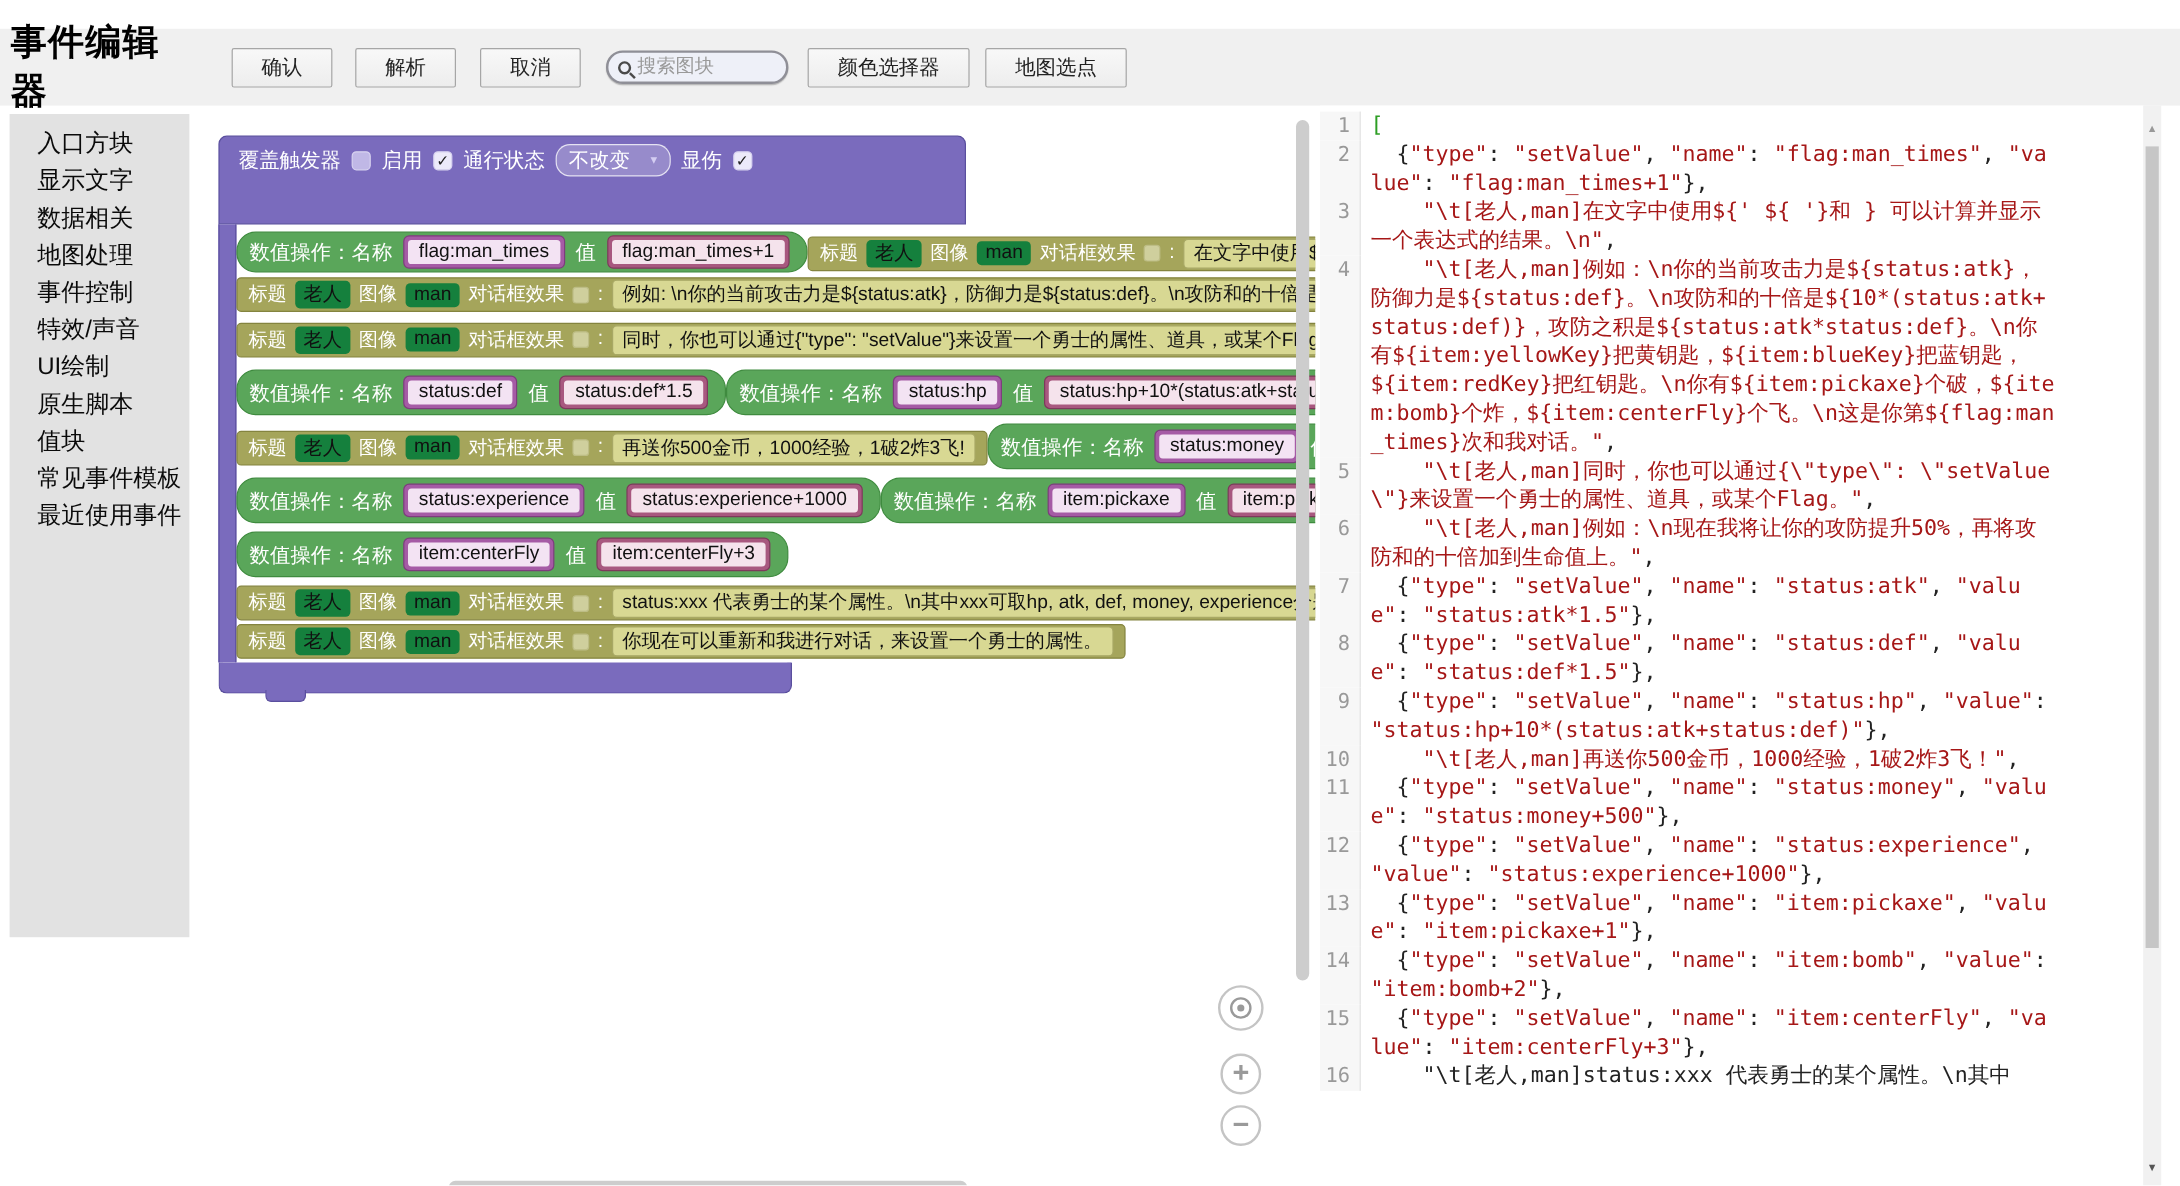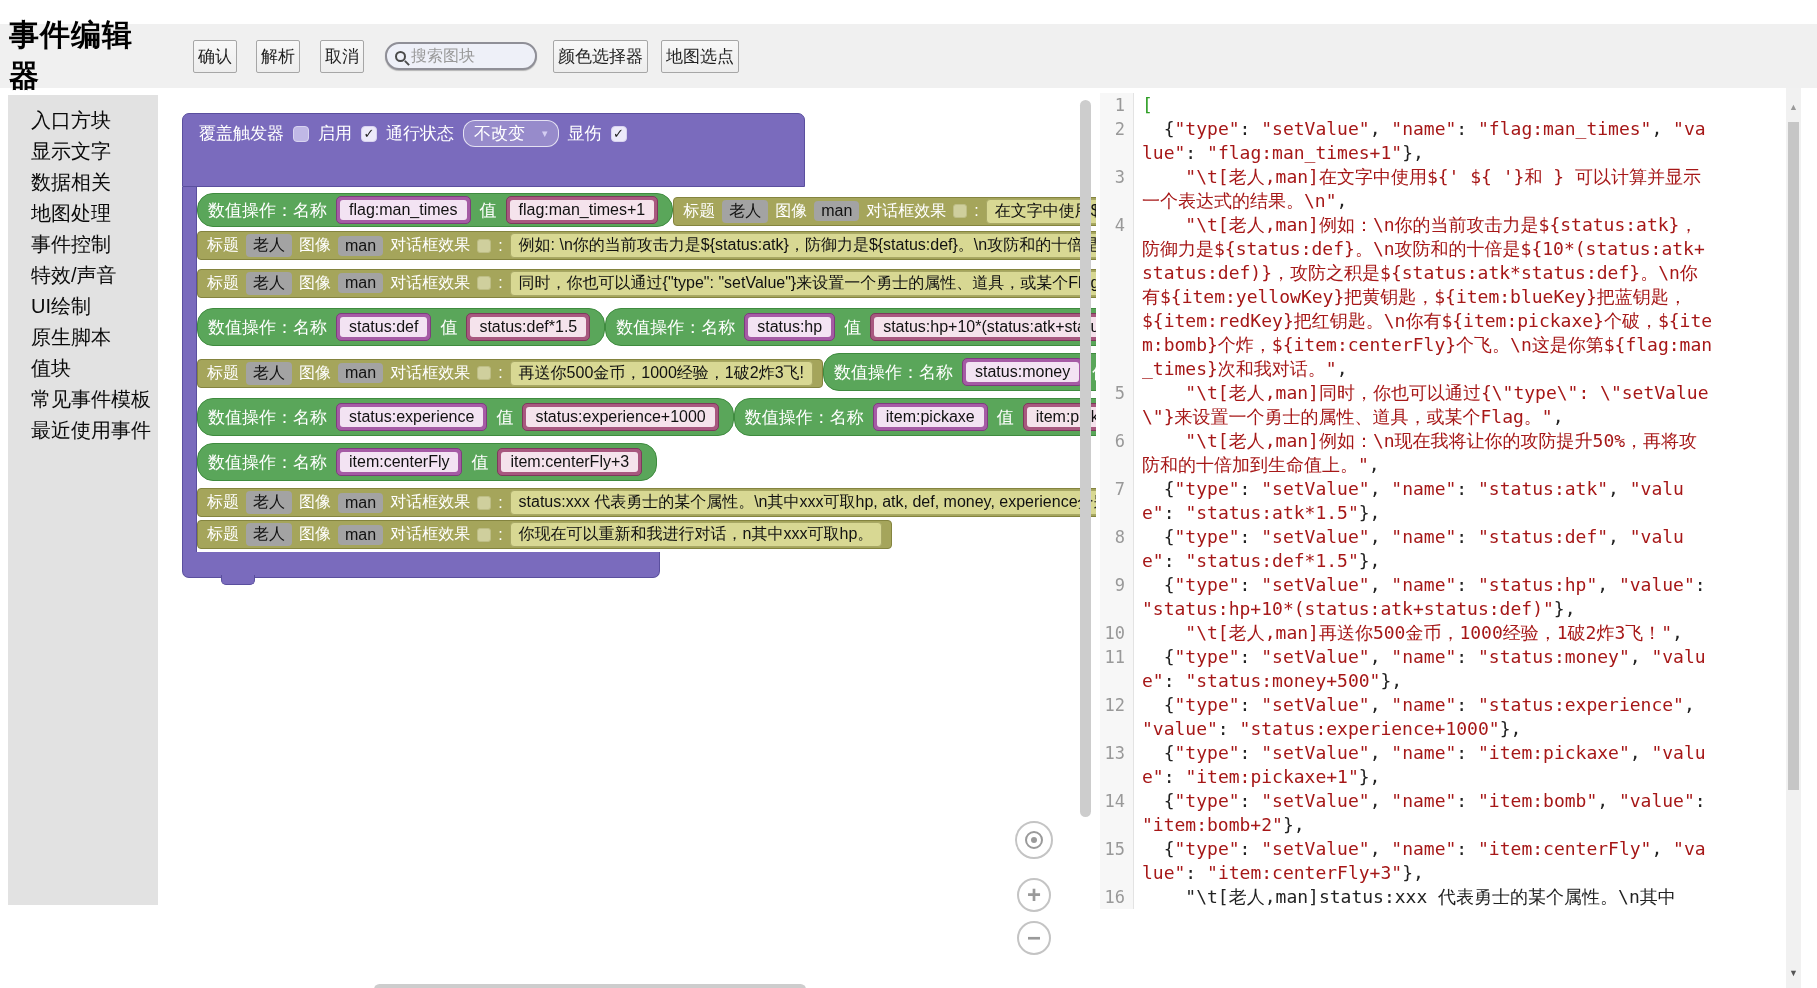--- a/index.html
+++ b/index.html
@@ -4,36 +4,36 @@
 <style>
   *{box-sizing:border-box;margin:0;padding:0}
   html,body{width:1817px;height:988px;overflow:hidden;background:#fff;
     font-family:"Liberation Sans","DejaVu Sans",sans-serif}
   body{position:relative}
 
   
   .toolbar{position:absolute;left:0;top:24px;width:1817px;height:64px;background:#f0f0f0;
     display:flex;align-items:center}
   .app-title{font-size:30px;font-weight:bold;color:#000;margin-left:9px;width:147px;letter-spacing:1px}
-  .tbtn{height:33px;padding:0 4px;background:linear-gradient(#f8f8f8,#ededed);
+  .tbtn{height:33px;padding:0 24px;background:linear-gradient(#f8f8f8,#ededed);
     border:1px solid #a6a6a6;border-radius:2px;font-size:17px;color:#222;cursor:pointer;
     font-family:Liberation Serif, serif}
   .tbtn.confirm{margin-left:37px}.tbtn.parse{margin-left:19px}.tbtn.cancel{margin-left:20px}
   .searchbox{margin-left:21px;width:152px;height:28px;border:2px solid #8f8f97;border-radius:15px;
     background:#eef0f8;display:flex;align-items:center;padding:0 8px;box-shadow:0 1px 1px rgba(0,0,0,.25)}
   .mag{width:11px;height:11px;border:2px solid #4a4a4a;border-radius:50%;position:relative;flex:none}
   .mag::after{content:"";position:absolute;width:6px;height:2px;background:#4a4a4a;
     transform:rotate(45deg);left:7px;top:9px}
   .searchbox input{border:none;background:transparent;outline:none;font-size:16px;color:#333;
     width:110px;margin-left:5px;font-family:inherit}
   .searchbox input::placeholder{color:#9a9a9a}
   .tbtn.colorpick{margin-left:16px}.tbtn.mappick{margin-left:13px}
 
   
-  .sidebar{position:absolute;left:8px;top:95px;width:150px;height:810px;background:#e2e2e2;padding-top:10px}
+  .sidebar{position:absolute;left:8px;top:95px;width:150px;height:686px;background:#e2e2e2;padding-top:10px}
   .side-item{font-size:20px;color:#0a0a0a;padding:3px 0 3px 23px;line-height:25px;cursor:pointer;white-space:nowrap}
 
   
   .canvas{position:absolute;left:158px;top:90px;width:938px;height:898px;background:#fff;overflow:hidden}
   .block-container{position:absolute;left:24px;top:23px}
   .pheader{width:623px;height:74px;background:#7a6bbd;border:1px solid #5a4f9e;
     border-radius:7px 7px 0 0;color:#fff;padding:4px 10px 0 16px}
   .ptitle{font-size:18px;line-height:24px}
   .pfields{display:flex;align-items:center;gap:9px;margin-top:2px;font-size:17px;white-space:nowrap}
   .pcheck{width:16px;height:16px;border-radius:4px;background:#c0b8e6;border:1px solid #d8d3f0;
@@ -51,21 +51,21 @@
   .brow.green.first{height:34px;margin-bottom:4px}
   .brow .glabel{color:#fff;font-size:17px}
   .chip{border-radius:5px;padding:3px;display:inline-flex;cursor:pointer}
   .chip.name{background:#a55ba5;border:1px solid #7d3d7d}
   .chip.value{background:#a8587f;border:1px solid #7d3a5c}
   .chip .inner{border-radius:3px;padding:1px 9px;font-size:16px;color:#111;background:#f3e3f3}
   .chip.value .inner{background:#f5e3ec}
   .brow.olive{background:#a5a55b;border:1px solid #84843f;border-radius:4px;height:29px;
     padding:0 9px;gap:7px;margin-bottom:3px}
   .brow .olabel{color:#fff;font-size:16px}
-  .pill{background:#a3a3a3;border-radius:4px;padding:1px 7px;color:#111;font-size:16px;cursor:pointer}
+  .pill{background:#15803d;border-radius:4px;padding:1px 7px;color:#111;font-size:16px;cursor:pointer}
   .ocheck{width:14px;height:14px;background:#cfcf9d;border:1px solid #bdbd85;border-radius:3px;cursor:pointer;flex:none}
   .ocolon{color:#fff;font-size:16px}
   .otext{background:#d8d893;border:1px solid #a8a865;border-radius:4px;padding:1px 8px;
     color:#111;font-size:16px;cursor:text}
   .pfooter{width:478px;height:26px;background:#7a6bbd;border:1px solid #5a4f9e;border-top:none;
     border-radius:0 0 7px 7px;position:relative}
   .pfooter::after{content:"";position:absolute;left:38px;bottom:-8px;width:32px;height:9px;
     background:#7a6bbd;border:1px solid #5a4f9e;border-top:none;border-radius:0 0 5px 5px}
 
   
@@ -261,21 +261,21 @@
             <span class="ocolon">:</span>
             <span class="otext">status:xxx 代表勇士的某个属性。\n其中xxx可取hp, atk, def, money, experience分别代表生命值、攻击力、防御力、金币数、经验数。</span>
           </div><div class="brow olive">
             <span class="olabel">标题</span>
             <span class="pill">老人</span>
             <span class="olabel">图像</span>
             <span class="pill">man</span>
             <span class="olabel">对话框效果</span>
             <span class="ocheck"></span>
             <span class="ocolon">:</span>
-            <span class="otext">你现在可以重新和我进行对话，n其中xxx可取hp。</span>
+            <span class="otext">你现在可以重新和我进行对话，来设置一个勇士的属性。</span>
           </div></div>
     </div>
     <div class="pfooter"></div>
   </div>
   <div class="vscroll"></div>
   <div class="hscroll"></div>
   <div class="cbtn crosshair">
     <span class="ring">
         <span class="dot"></span>
       </span>

